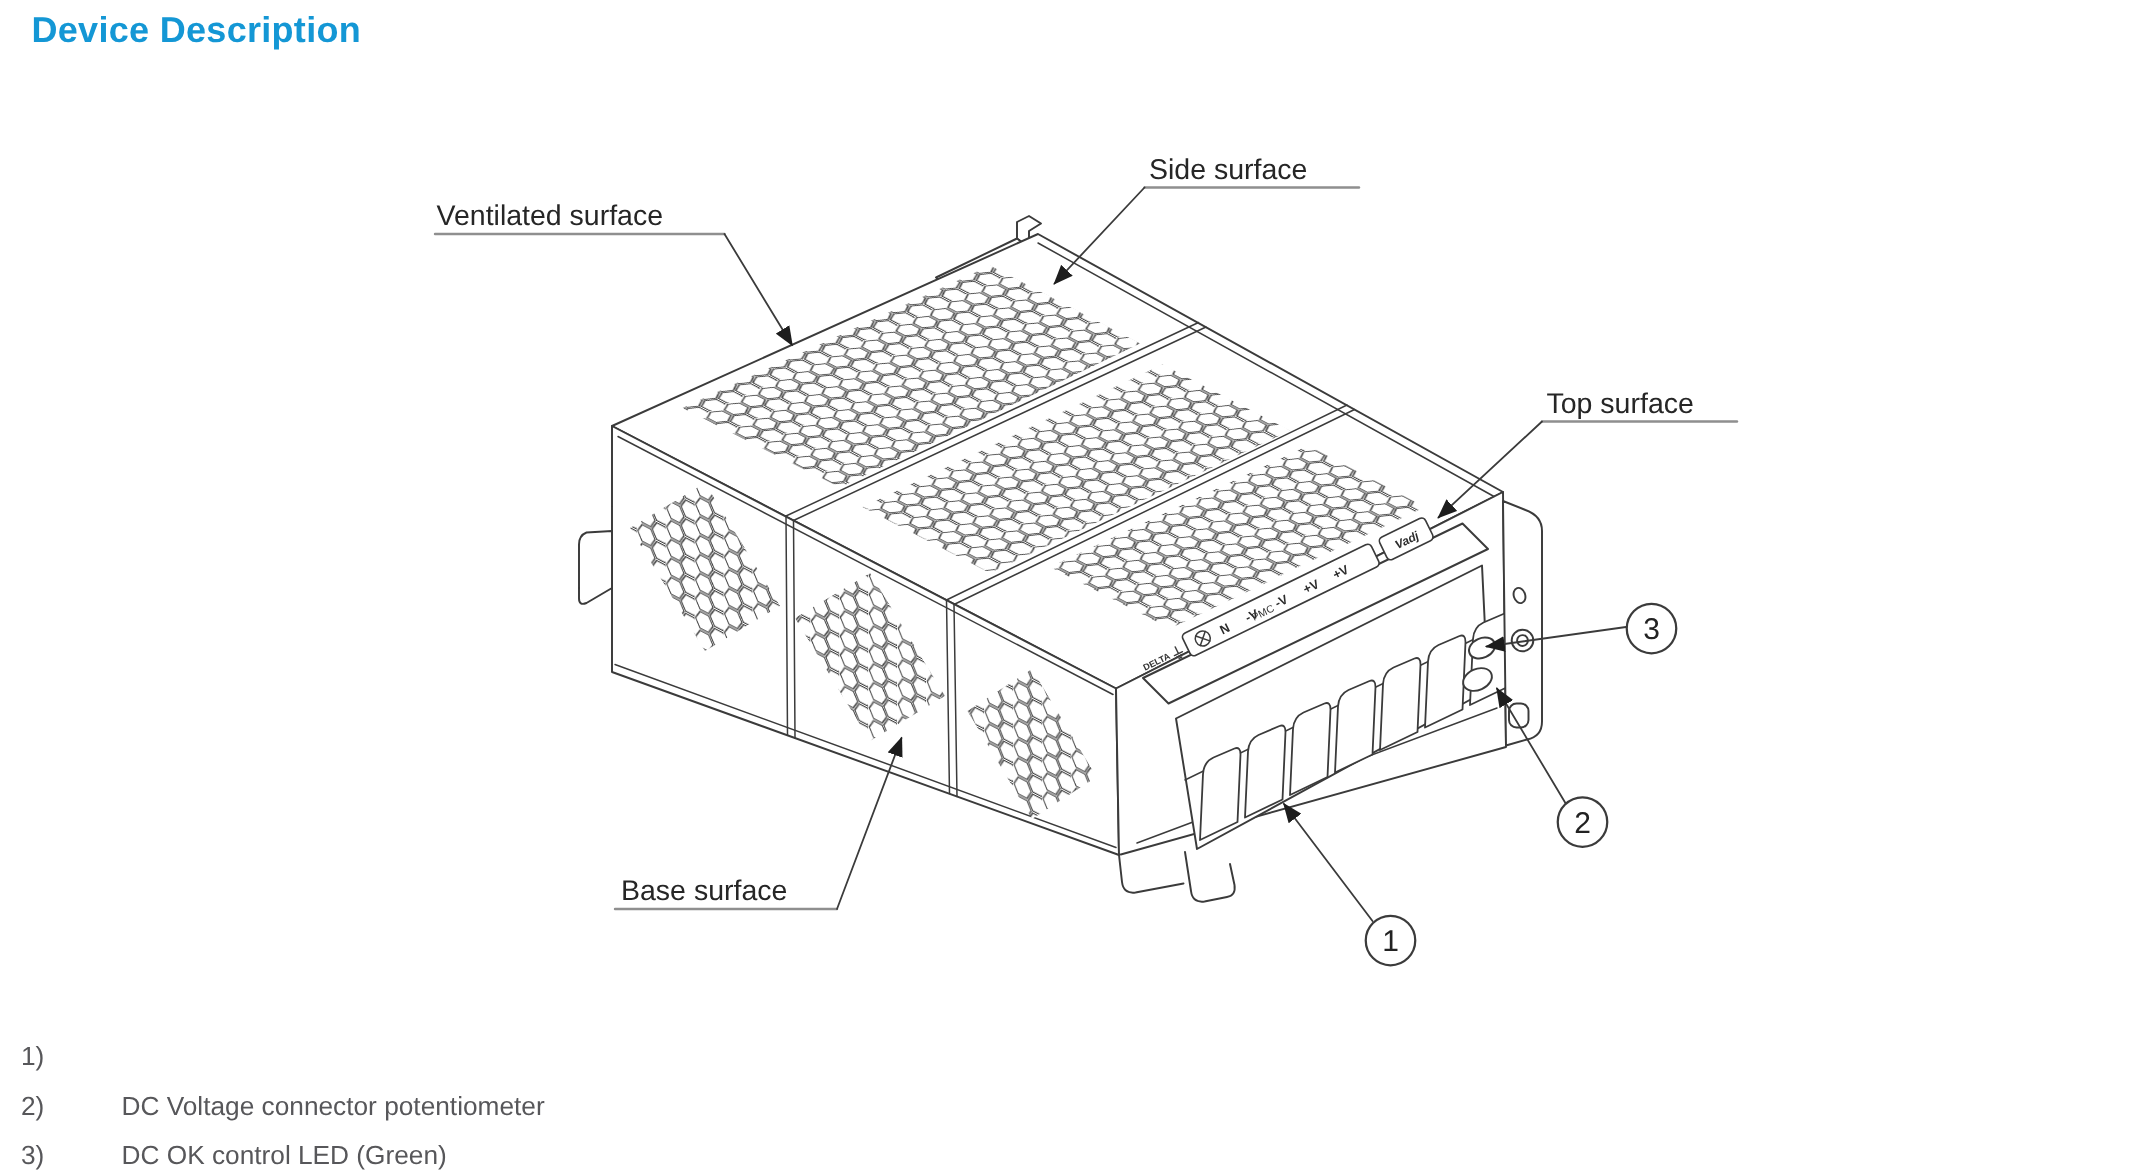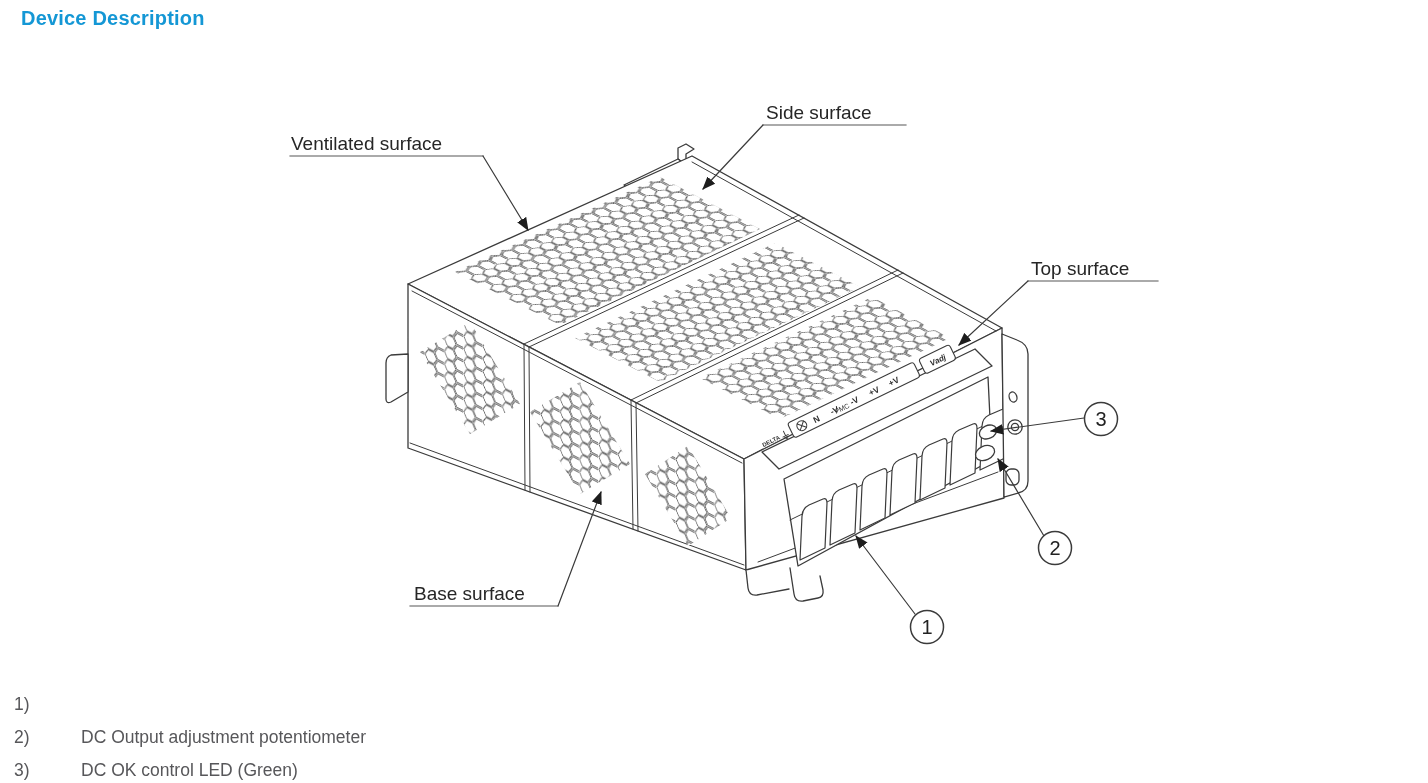--- a/index.html
+++ b/index.html
@@ -1,18 +1,18 @@
 <!DOCTYPE html>
 <html><head>
 <meta charset="utf-8">
 <style>
   html,body{margin:0;padding:0;background:#ffffff;}
   body{position:relative;width:1428px;height:783px;overflow:hidden;
        font-family:"Liberation Sans","DejaVu Sans",sans-serif;}
-  .page-title{position:absolute;left:21px;top:7px;font-size:20px;font-weight:bold;
+  .page-title{position:absolute;left:21px;top:7px;font-size:24px;font-weight:bold;
        color:#1497d5;letter-spacing:.2px;}
   .fig-wrap{position:absolute;left:0;top:0;width:1428px;height:783px;}
   svg text{font-family:"Liberation Sans","DejaVu Sans",sans-serif;}
   .surface-label{font-size:19px;fill:#262626;}
   .callout-num{font-size:20px;fill:#222;}
   .legend{position:absolute;left:14px;top:688px;color:#57575a;font-size:17.5px;}
   .legend-row{display:flex;line-height:33px;}
   .legend-num{width:67px;flex:0 0 67px;}
   .legend-text{white-space:nowrap;}
 </style>
@@ -187,19 +187,19 @@
 </div>
 
 <div class="page-title">Device Description</div>
 
 <div class="legend">
   <div class="legend-row">
     <span class="legend-num">1)</span>
   </div>
   <div class="legend-row">
     <span class="legend-num">2)</span>
-    <span class="legend-text">DC Output adjustment potentiometer</span>
+    <span class="legend-text">DC Voltage connector potentiometer</span>
   </div>
   <div class="legend-row">
     <span class="legend-num">3)</span>
     <span class="legend-text">DC OK control LED (Green)</span>
   </div>
 </div>
 
 </body></html>

